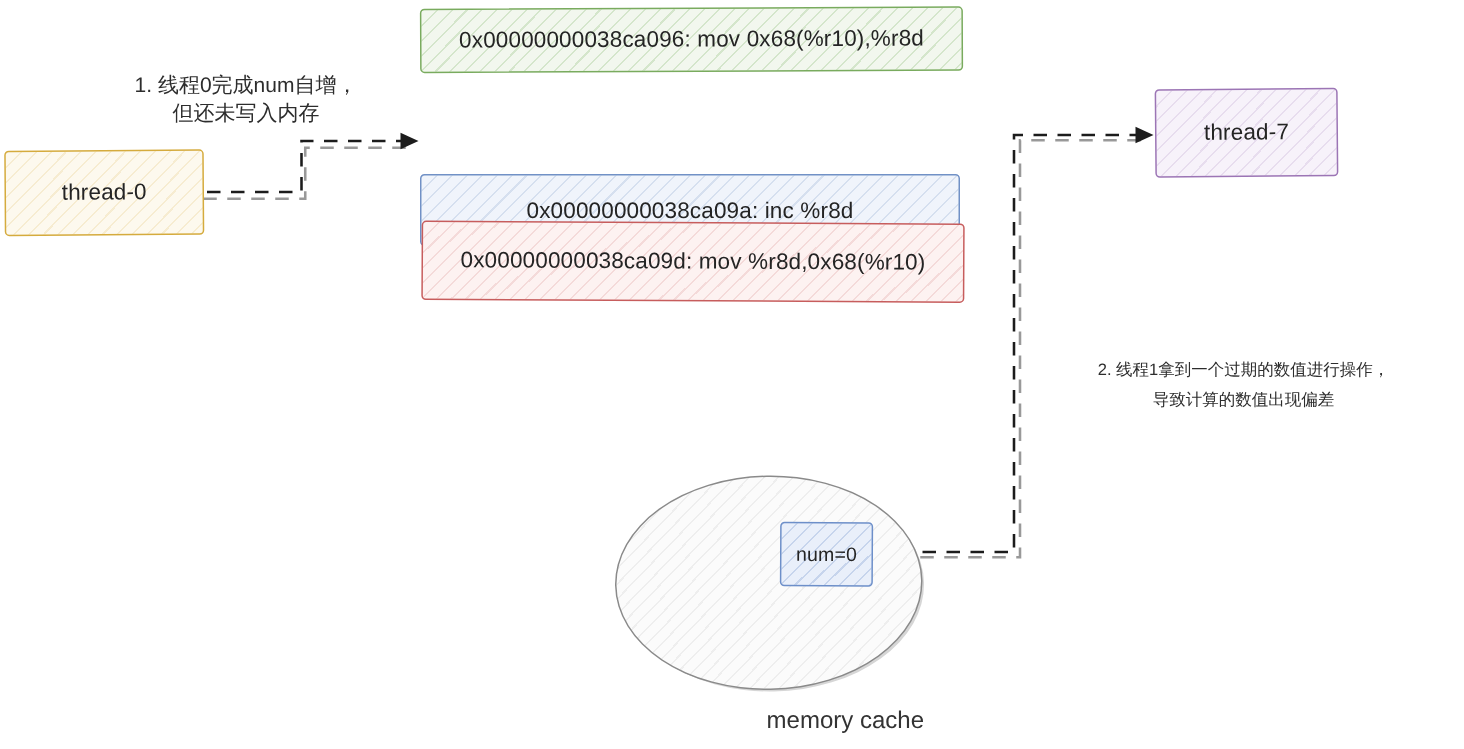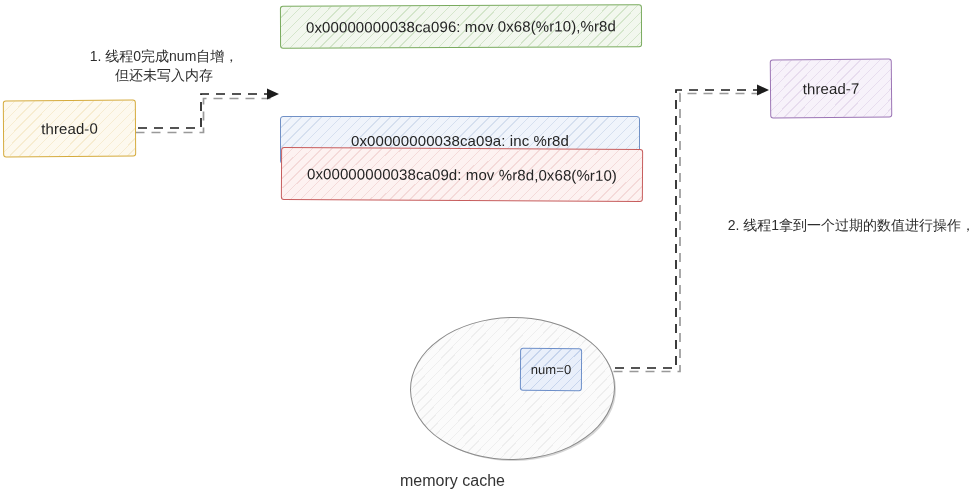--- a/index.html
+++ b/index.html
@@ -49,23 +49,23 @@
     border:1.7px solid #8a8a8a;border-radius:50%;box-sizing:border-box;
     background:repeating-linear-gradient(135deg,rgba(0,0,0,.05) 0 1px,transparent 1px 7px) #fbfbfb;
     box-shadow:2px 2px 0 -1px rgba(138,138,138,.35);
     transform:rotate(-1deg);
   }
   .annotation{
     position:absolute;text-align:center;color:#2d2d2d;font-size:14px;line-height:19px;
   }
   .annotation span{display:block;}
   .ann-1{left:58px;top:47px;width:212px;}
-  .ann-2{left:683px;top:215px;width:292px;font-size:14px;line-height:20px;text-align:right;}
+  .ann-2{left:683px;top:237px;width:292px;font-size:11px;line-height:20px;}
   .mem-label{
-    position:absolute;left:400px;top:472px;width:200px;text-align:left;
+    position:absolute;left:416px;top:472px;width:200px;text-align:right;
     font-size:16px;color:#333333;
   }
   .dash{fill:none;stroke:#1c1c1c;stroke-width:1.7;stroke-dasharray:9 7;}
   .dash.ghost{stroke-opacity:.45;stroke-dasharray:9 7;stroke-dashoffset:3;}
   .ahead{fill:#1c1c1c;stroke:none;}
 </style>
 </head>
 <body>
 
 <div class="canvas">
@@ -101,20 +101,21 @@
     <span>thread-7</span>
   </div>
 
   <div class="annotation ann-1">
     <span>1. 线程0完成num自增，</span>
     <span>但还未写入内存</span>
   </div>
 
   <div class="annotation ann-2">
     <span>2. 线程1拿到一个过期的数值进行操作，</span>
+    <span>导致计算的数值出现偏差</span>
   </div>
 
   <div class="mem-ellipse"></div>
 
   <div class="box numbox">
     <span>num=0</span>
   </div>
 
   <div class="mem-label">memory cache</div>
 

